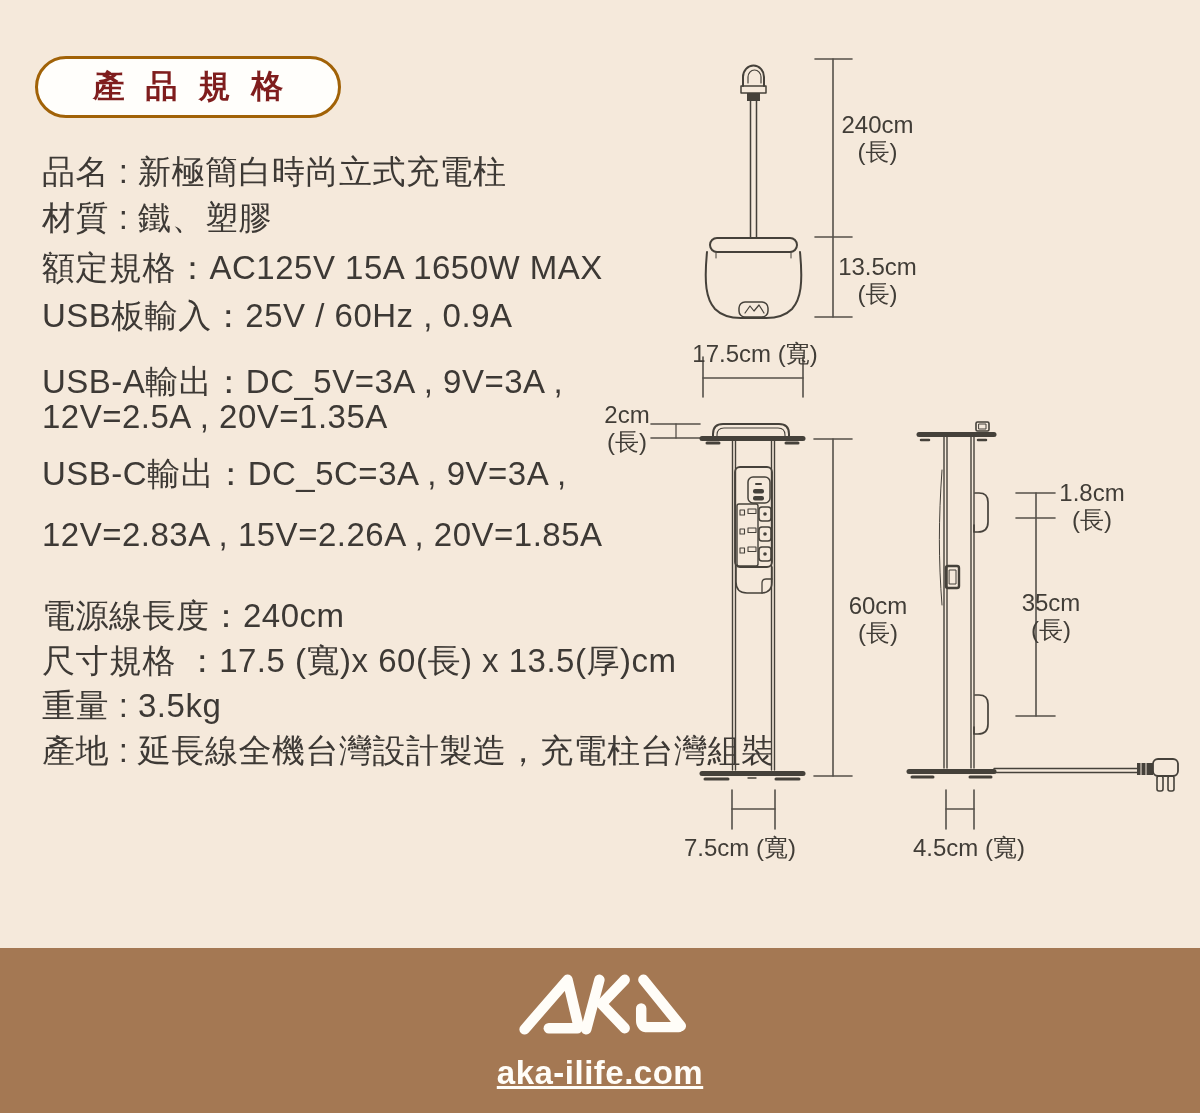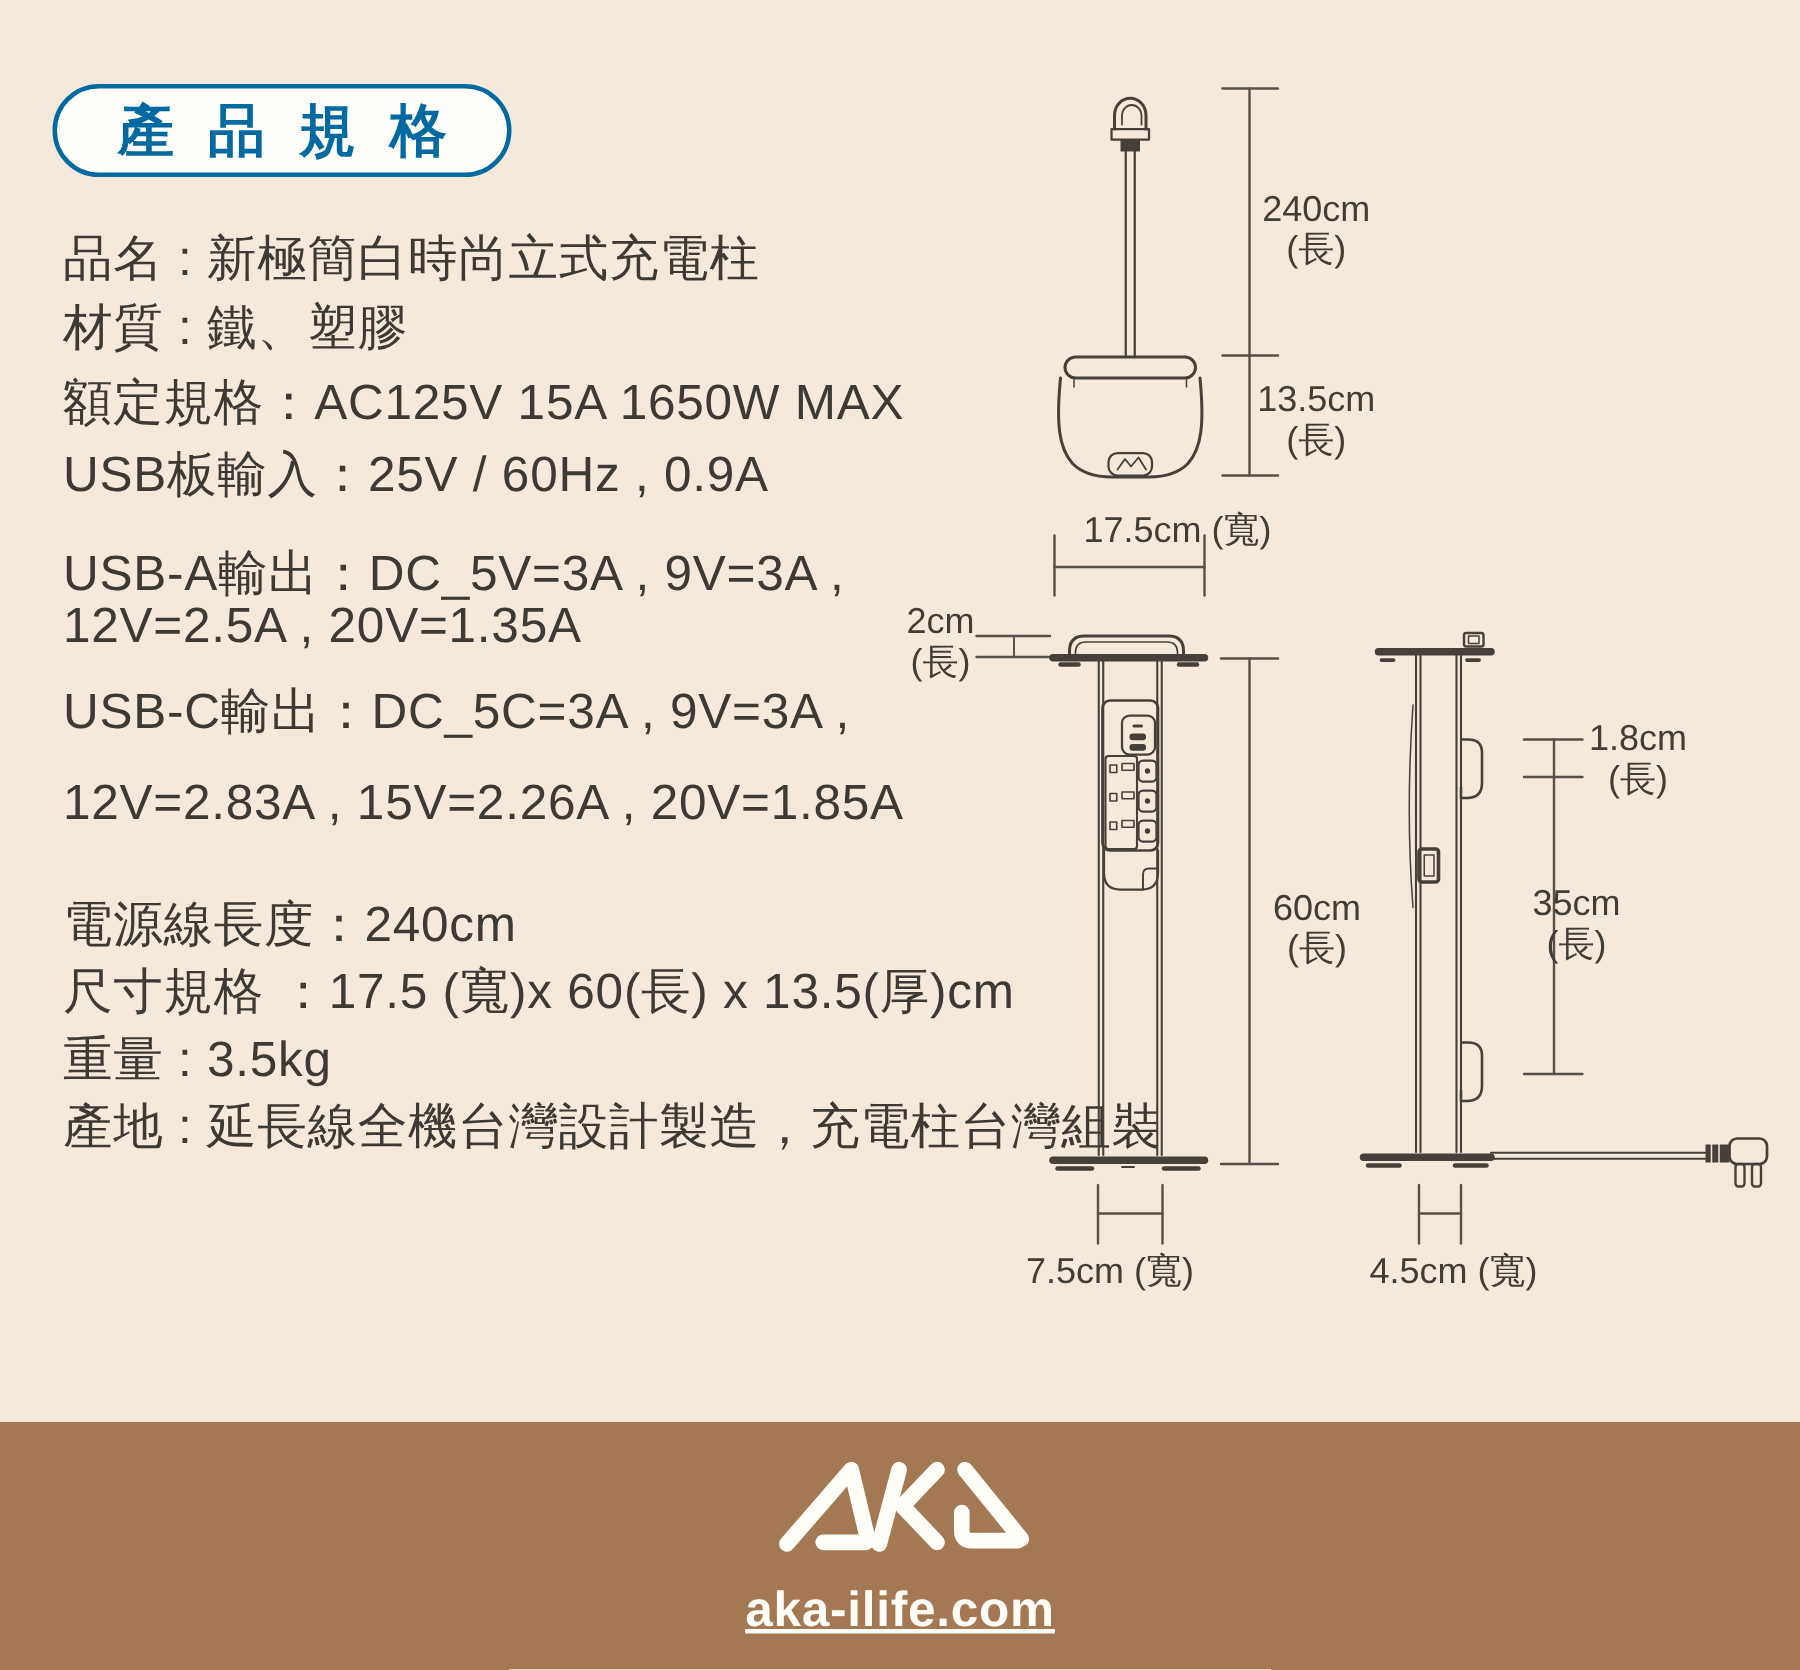--- a/index.html
+++ b/index.html
@@ -4,23 +4,23 @@
 <style>
   * { margin:0; padding:0; box-sizing:border-box; }
   html,body { width:1200px; }
   body { font-family:"Liberation Sans", sans-serif; }
   .page {
     position:relative; width:1200px; height:1113px;
     background:#f5e9db; overflow:hidden; color:#3d3935;
   }
   .badge {
     position:absolute; left:35px; top:56px; width:306px; height:62px;
-    background:#fffefb; border:3px solid #0369a1; border-radius:32px;
+    background:#fffefb; border:3px solid #a16207; border-radius:32px;
     display:flex; align-items:center; justify-content:center;
-    font-size:38px; font-weight:bold; letter-spacing:6px; color:#0369a1;
+    font-size:32px; font-weight:bold; letter-spacing:6px; color:#7f1d1d;
     padding-left:6px;
   }
   .spec {
     position:absolute; left:42px; white-space:nowrap;
     font-size:33px; color:#3d3935; letter-spacing:0.5px;
   }
   .dim {
     position:absolute; font-size:24px; color:#413d37;
     text-align:center; line-height:27px; white-space:nowrap;
   }
@@ -193,29 +193,29 @@
 
         <g stroke="#55504a" stroke-width="1.6">
           <line x1="946" y1="790" x2="946" y2="829"></line>
           <line x1="974" y1="790" x2="974" y2="829"></line>
           <line x1="946" y1="809" x2="974" y2="809"></line>
         </g>
       </g>
     </g>
   </svg>
 
-  <div class="dim" style="left:830px;top:126px;width:95px">
+  <div class="dim" style="left:830px;top:111px;width:95px">
     <span>240cm</span><br>
     <span>(長)</span>
   </div>
   <div class="dim" style="left:830px;top:253px;width:95px">
     <span>13.5cm</span><br>
     <span>(長)</span>
   </div>
-  <div class="dim" style="left:710px;top:340px;width:150px">17.5cm (寬)</div>
+  <div class="dim" style="left:680px;top:340px;width:150px">17.5cm (寬)</div>
   <div class="dim" style="left:597px;top:401px;width:60px">
     <span>2cm</span><br>
     <span>(長)</span>
   </div>
   <div class="dim" style="left:834px;top:592px;width:88px">
     <span>60cm</span><br>
     <span>(長)</span>
   </div>
   <div class="dim" style="left:1044px;top:479px;width:96px">
     <span>1.8cm</span><br>

